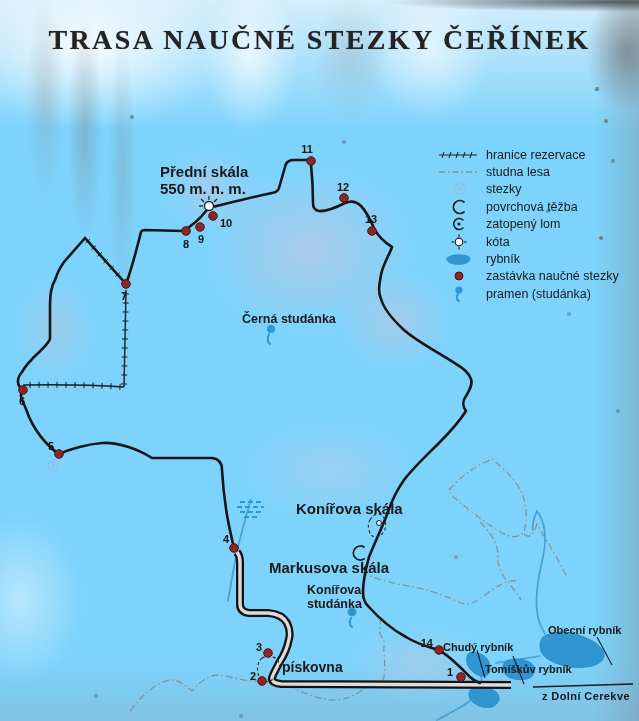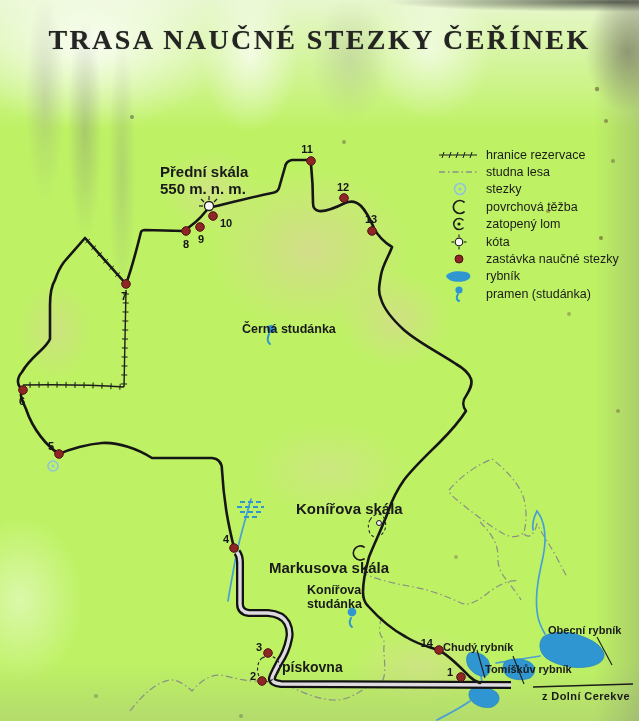--- a/index.html
+++ b/index.html
@@ -1,18 +1,18 @@
 <!DOCTYPE html>
 <html><head>
 <meta charset="utf-8">
 <style>
   html,body{margin:0;padding:0;background:#9a9a9a;}
   .stage{
     position:relative;width:639px;height:721px;overflow:hidden;
-    background:#bef264;
+    background:#7dd3fc;
     font-family:"Liberation Sans",sans-serif;
   }
   .bg{
     position:absolute;inset:0;
     background:
       radial-gradient(ellipse 320px 14px at 610px 2px, rgba(25,25,25,.65), transparent 70%),
       radial-gradient(ellipse 60px 85px at 627px 52px, rgba(80,72,64,.45), transparent 70%),
       radial-gradient(ellipse 25px 160px at 85px 130px, rgba(120,118,120,.32), transparent 70%),
       radial-gradient(ellipse 20px 190px at 122px 170px, rgba(130,128,130,.25), transparent 70%),
       radial-gradient(ellipse 28px 150px at 45px 100px, rgba(140,138,140,.28), transparent 70%),
@@ -247,21 +247,21 @@
           <circle cx="439" cy="650" r="4.3" fill="#8e2626" stroke="#4f1212"></circle>
           <text class="stop-num" x="433" y="647" text-anchor="end">14</text>
         </g>
     </g>
   </svg>
 
   <div class="lbl lbl-lg lbl-center" style="left:160px;top:163px;width:110px;">
     <div>Přední skála</div>
     <div>550 m. n. m.</div>
   </div>
-  <div class="lbl lbl-md" style="left:242px;top:312px;margin-top:10px;">Černá studánka</div>
+  <div class="lbl lbl-md" style="left:242px;top:312px;">Černá studánka</div>
   <div class="lbl lbl-lg" style="left:296px;top:500px;">Konířova skála</div>
   <div class="lbl lbl-lg" style="left:269px;top:559px;text-align:center;">Markusova skála</div>
   <div class="lbl lbl-md lbl-center" style="left:307px;top:583px;width:60px;line-height:14px;">
     <div>Konířova</div>
     <div>studánka</div>
   </div>
   <div class="lbl lbl-pisk" style="left:282px;top:659px;">pískovna</div>
   <div class="lbl lbl-sm" style="left:443px;top:641px;">Chudý rybník</div>
   <div class="lbl lbl-sm" style="left:485px;top:663px;">Tomíškův rybník</div>
   <div class="lbl lbl-sm" style="left:548px;top:624px;">Obecní rybník</div>
@@ -325,33 +325,33 @@
             <line x1="21" y1="3" x2="21" y2="0.5" stroke-width="1.1"></line>
             <line x1="21" y1="13" x2="21" y2="15.5" stroke-width="1.1"></line>
             <line x1="16" y1="8" x2="13.5" y2="8" stroke-width="1.1"></line>
             <line x1="26" y1="8" x2="28.5" y2="8" stroke-width="1.1"></line>
           </svg>
       </span>
       <span class="legend-label">kóta</span>
     </div>
     <div class="legend-row">
       <span class="legend-icon">
+        <svg width="40" height="16">
+            <path d="M8,8 C10,3.5 20,2 28,4 C34,5.5 34,11 27,13 C19,15 10,13.5 8,8 Z" fill="#2f96d2"></path>
+          </svg>
+      </span>
+      <span class="legend-label">rybník</span>
+    </div>
+    <div class="legend-row">
+      <span class="legend-icon">
         <svg width="40" height="14">
             <circle cx="21" cy="7" r="4" fill="#8e2626" stroke="#4f1212"></circle>
           </svg>
       </span>
       <span class="legend-label">zastávka naučné stezky</span>
-    </div>
-    <div class="legend-row">
-      <span class="legend-icon">
-        <svg width="40" height="16">
-            <path d="M8,8 C10,3.5 20,2 28,4 C34,5.5 34,11 27,13 C19,15 10,13.5 8,8 Z" fill="#2f96d2"></path>
-          </svg>
-      </span>
-      <span class="legend-label">rybník</span>
     </div>
     <div class="legend-row">
       <span class="legend-icon">
         <svg width="40" height="18">
             <circle cx="21" cy="5" r="3.6" fill="#2f96d2"></circle>
             <path d="M20,9 Q17,14 21,16" stroke="#2f96d2" stroke-width="2" fill="none" stroke-linecap="round"></path>
           </svg>
       </span>
       <span class="legend-label">pramen (studánka)</span>
     </div>

